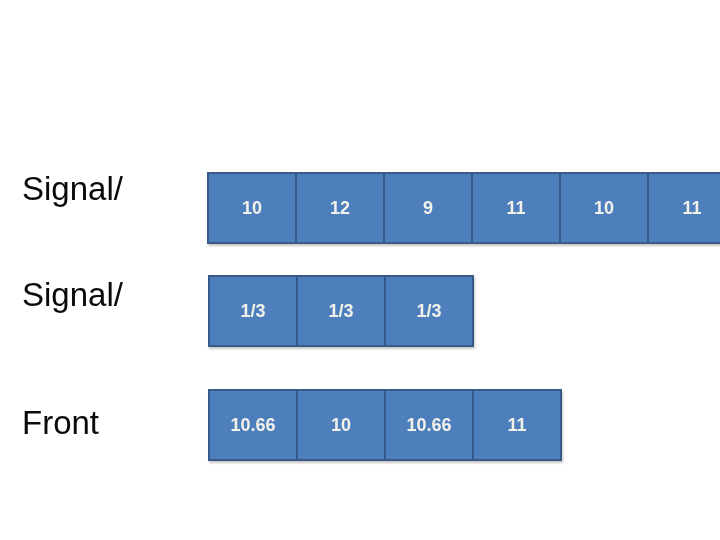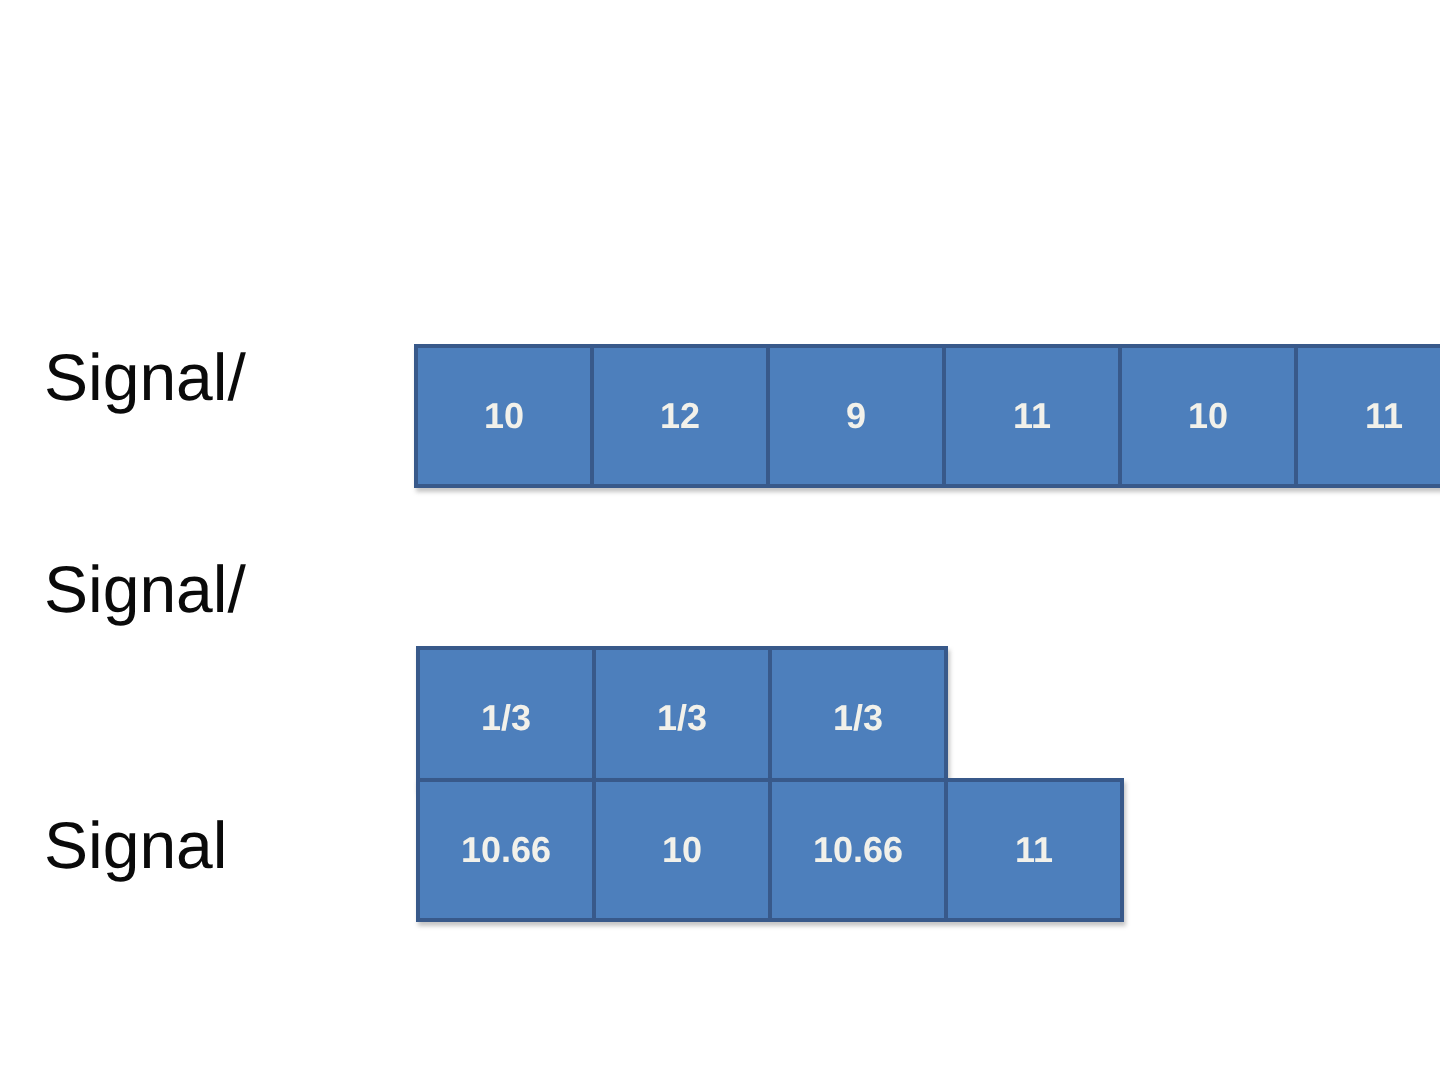--- a/index.html
+++ b/index.html
@@ -44,21 +44,21 @@
   .row-label span{display:block;}
   .label-signal{top:171px;}
   .label-filter{top:277px;}
   .label-output{top:405px;}
   .cells{
     position:absolute;
     display:flex;
     filter:drop-shadow(1px 2px 1px rgba(90,90,90,0.35));
   }
   .cells-signal{left:207px; top:172px;}
-  .cells-filter{left:208px; top:275px;margin-top:48px;}
+  .cells-filter{left:208px; top:275px;}
   .cells-output{left:208px; top:389px;}
   .cell{
     box-sizing:border-box;
     width:90px;
     height:72px;
     background:var(--cell-fill);
     border:2px solid var(--cell-border);
     display:flex;
     align-items:center;
     justify-content:center;
@@ -90,21 +90,21 @@
   <div class="row-label label-filter">
     <span>Signal/</span>
   </div>
   <div class="cells cells-filter">
     <div class="cell">1/3</div>
     <div class="cell">1/3</div>
     <div class="cell">1/3</div>
   </div>
 
   <div class="row-label label-output">
-    <span>Signal</span>
+    <span>Front</span>
   </div>
   <div class="cells cells-output">
     <div class="cell">10.66</div>
     <div class="cell">10</div>
     <div class="cell">10.66</div>
     <div class="cell">11</div>
   </div>
 
 </div>
 

